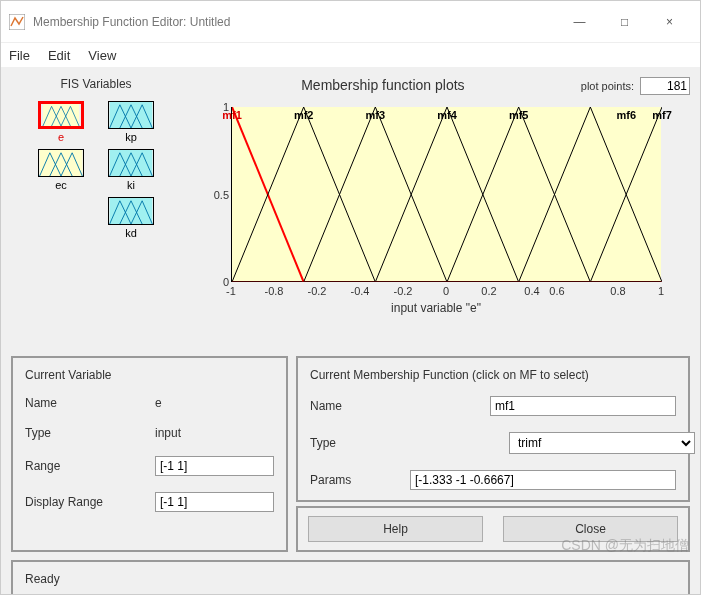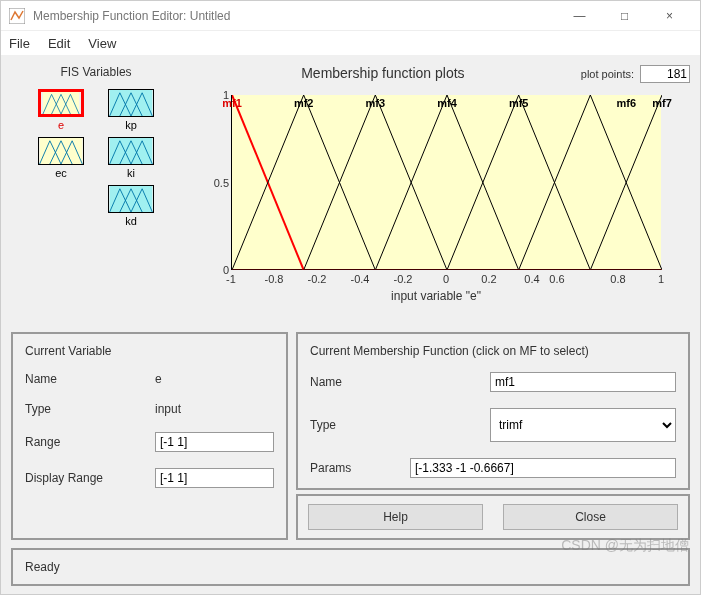--- a/index.html
+++ b/index.html
@@ -1,17 +1,17 @@
 <!DOCTYPE html>
 <html><head>
 <meta charset="utf-8">
 <style>
 * { box-sizing: border-box; margin: 0; padding: 0; font-family: "Segoe UI", Arial, sans-serif; }
 body { width: 701px; height: 595px; background: #fff; border: 1px solid #ccc; overflow: hidden; font-size: 12px; color: #333; }
-.titlebar { height: 30px; display: flex; align-items: center; padding: 5px 8px; background: #fff; border-bottom: 1px solid #eee; }
+.titlebar { height: 42px; display: flex; align-items: center; padding: 5px 8px; background: #fff; border-bottom: 1px solid #eee; }
 .titlebar .icon { width: 16px; height: 16px; margin-right: 8px; }
 .titlebar .title { flex: 1; color: #777; font-size: 12px; }
 .titlebar .wbtn { width: 45px; height: 28px; display: flex; align-items: center; justify-content: center; color: #555; }
 .menubar { height: 24px; display: flex; align-items: center; padding: 0 8px; gap: 18px; font-size: 13px; }
 .menubar span { cursor: default; }
 .content { background: #f0f0f0; padding: 10px; height: calc(595px - 30px - 24px); display: flex; flex-direction: column; gap: 8px; }
 .top { display: flex; gap: 10px; height: 280px; }
 .fis-panel { width: 170px; text-align: center; }
 .fis-title { font-size: 12px; margin-bottom: 10px; }
 .fis-grid { display: grid; grid-template-columns: 60px 60px; gap: 6px 10px; justify-content: center; }
@@ -33,21 +33,21 @@
 .mfname { position: absolute; top: 2px; transform: translateX(-50%); font-size: 11px; font-weight: bold; }
 .bottom { display: flex; gap: 8px; }
 .panel { border: 2px solid #999; padding: 10px 12px; font-size: 12px; background: #f0f0f0; }
 .panel.left { width: 277px; }
 .panel.right { flex: 1; }
 .panel-title { margin-bottom: 14px; }
 .row { display: flex; align-items: center; margin-bottom: 16px; }
 .row .lbl { width: 130px; }
 .row .val { flex: 1; }
 .row input, .row select { width: 100%; font-size: 12px; padding: 2px 4px; border: 1px solid #999; background: #fff; }
-.row select { height: 34px; }
+.row select { height: 22px; margin-left: 19px; }
 .panel.btnp { padding: 8px 10px; }
 .btn { flex: 1; background: #e1e1e1; border: 1px solid #adadad; text-align: center; padding: 5px 0; font-size: 12px; }
 .status { border: 2px solid #999; padding: 10px 12px; font-size: 12px; }
 .watermark { position: absolute; right: 12px; bottom: 40px; color: rgba(120,120,120,0.45); font-size: 14px; pointer-events:none; }
 </style>
 </head>
 <body>
 
 <div class="titlebar">
   <svg class="icon" viewBox="0 0 16 16">

